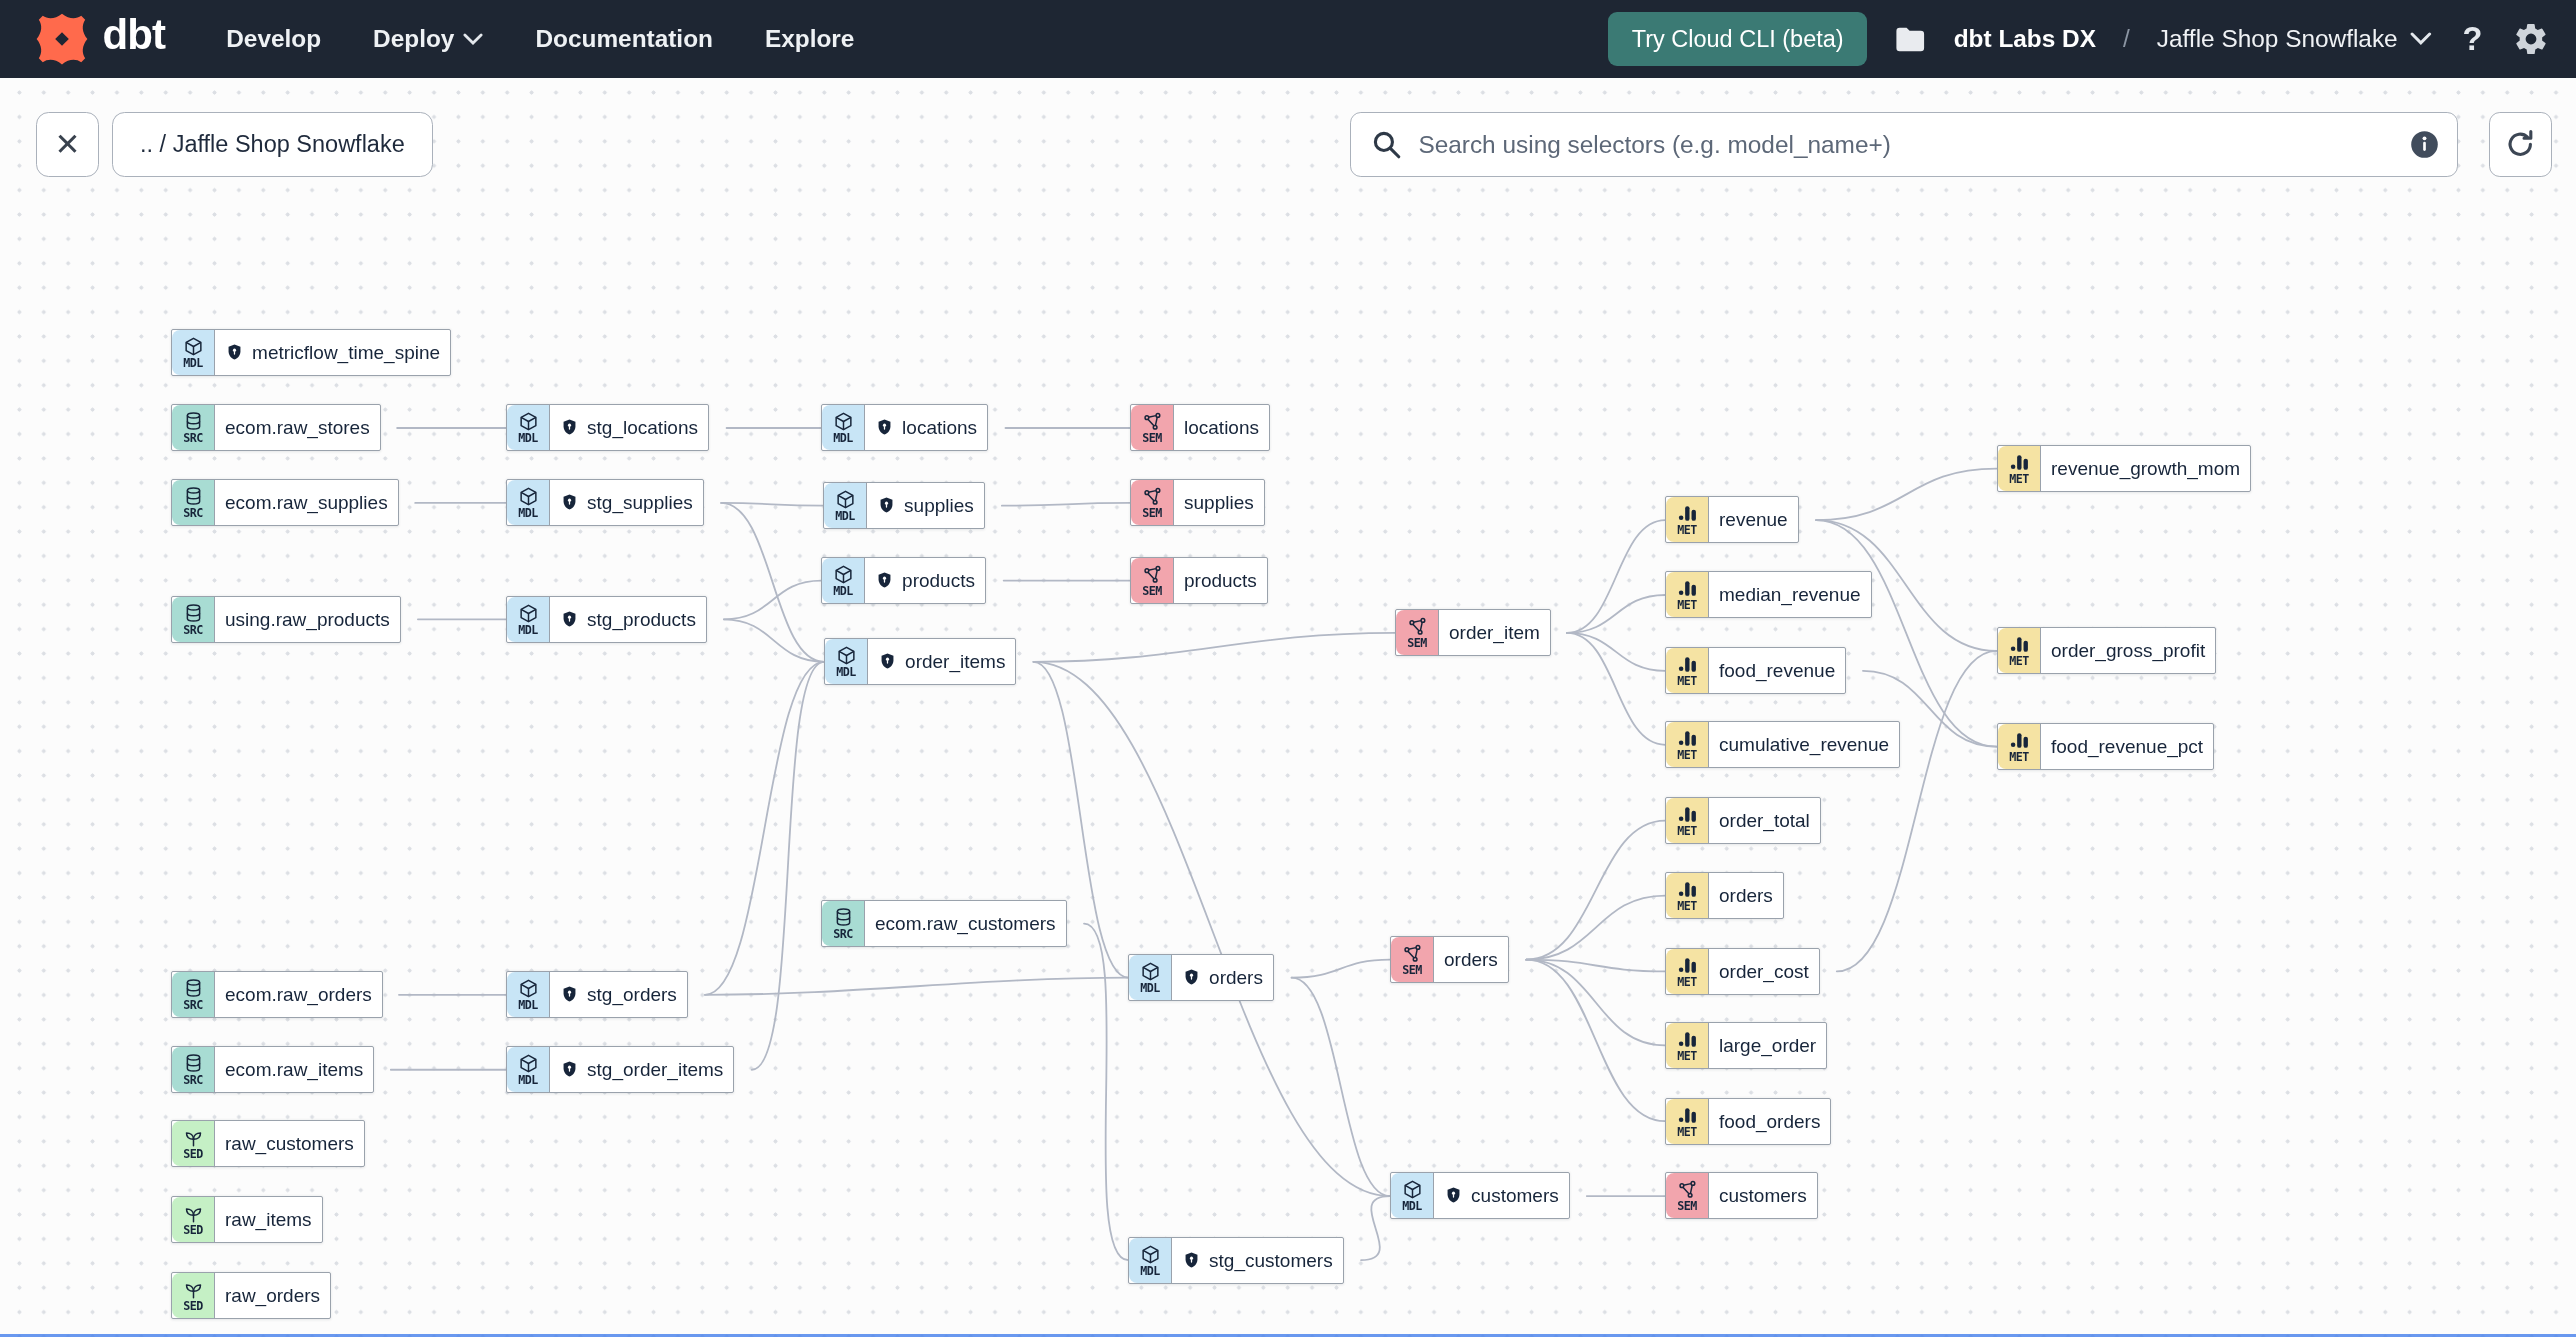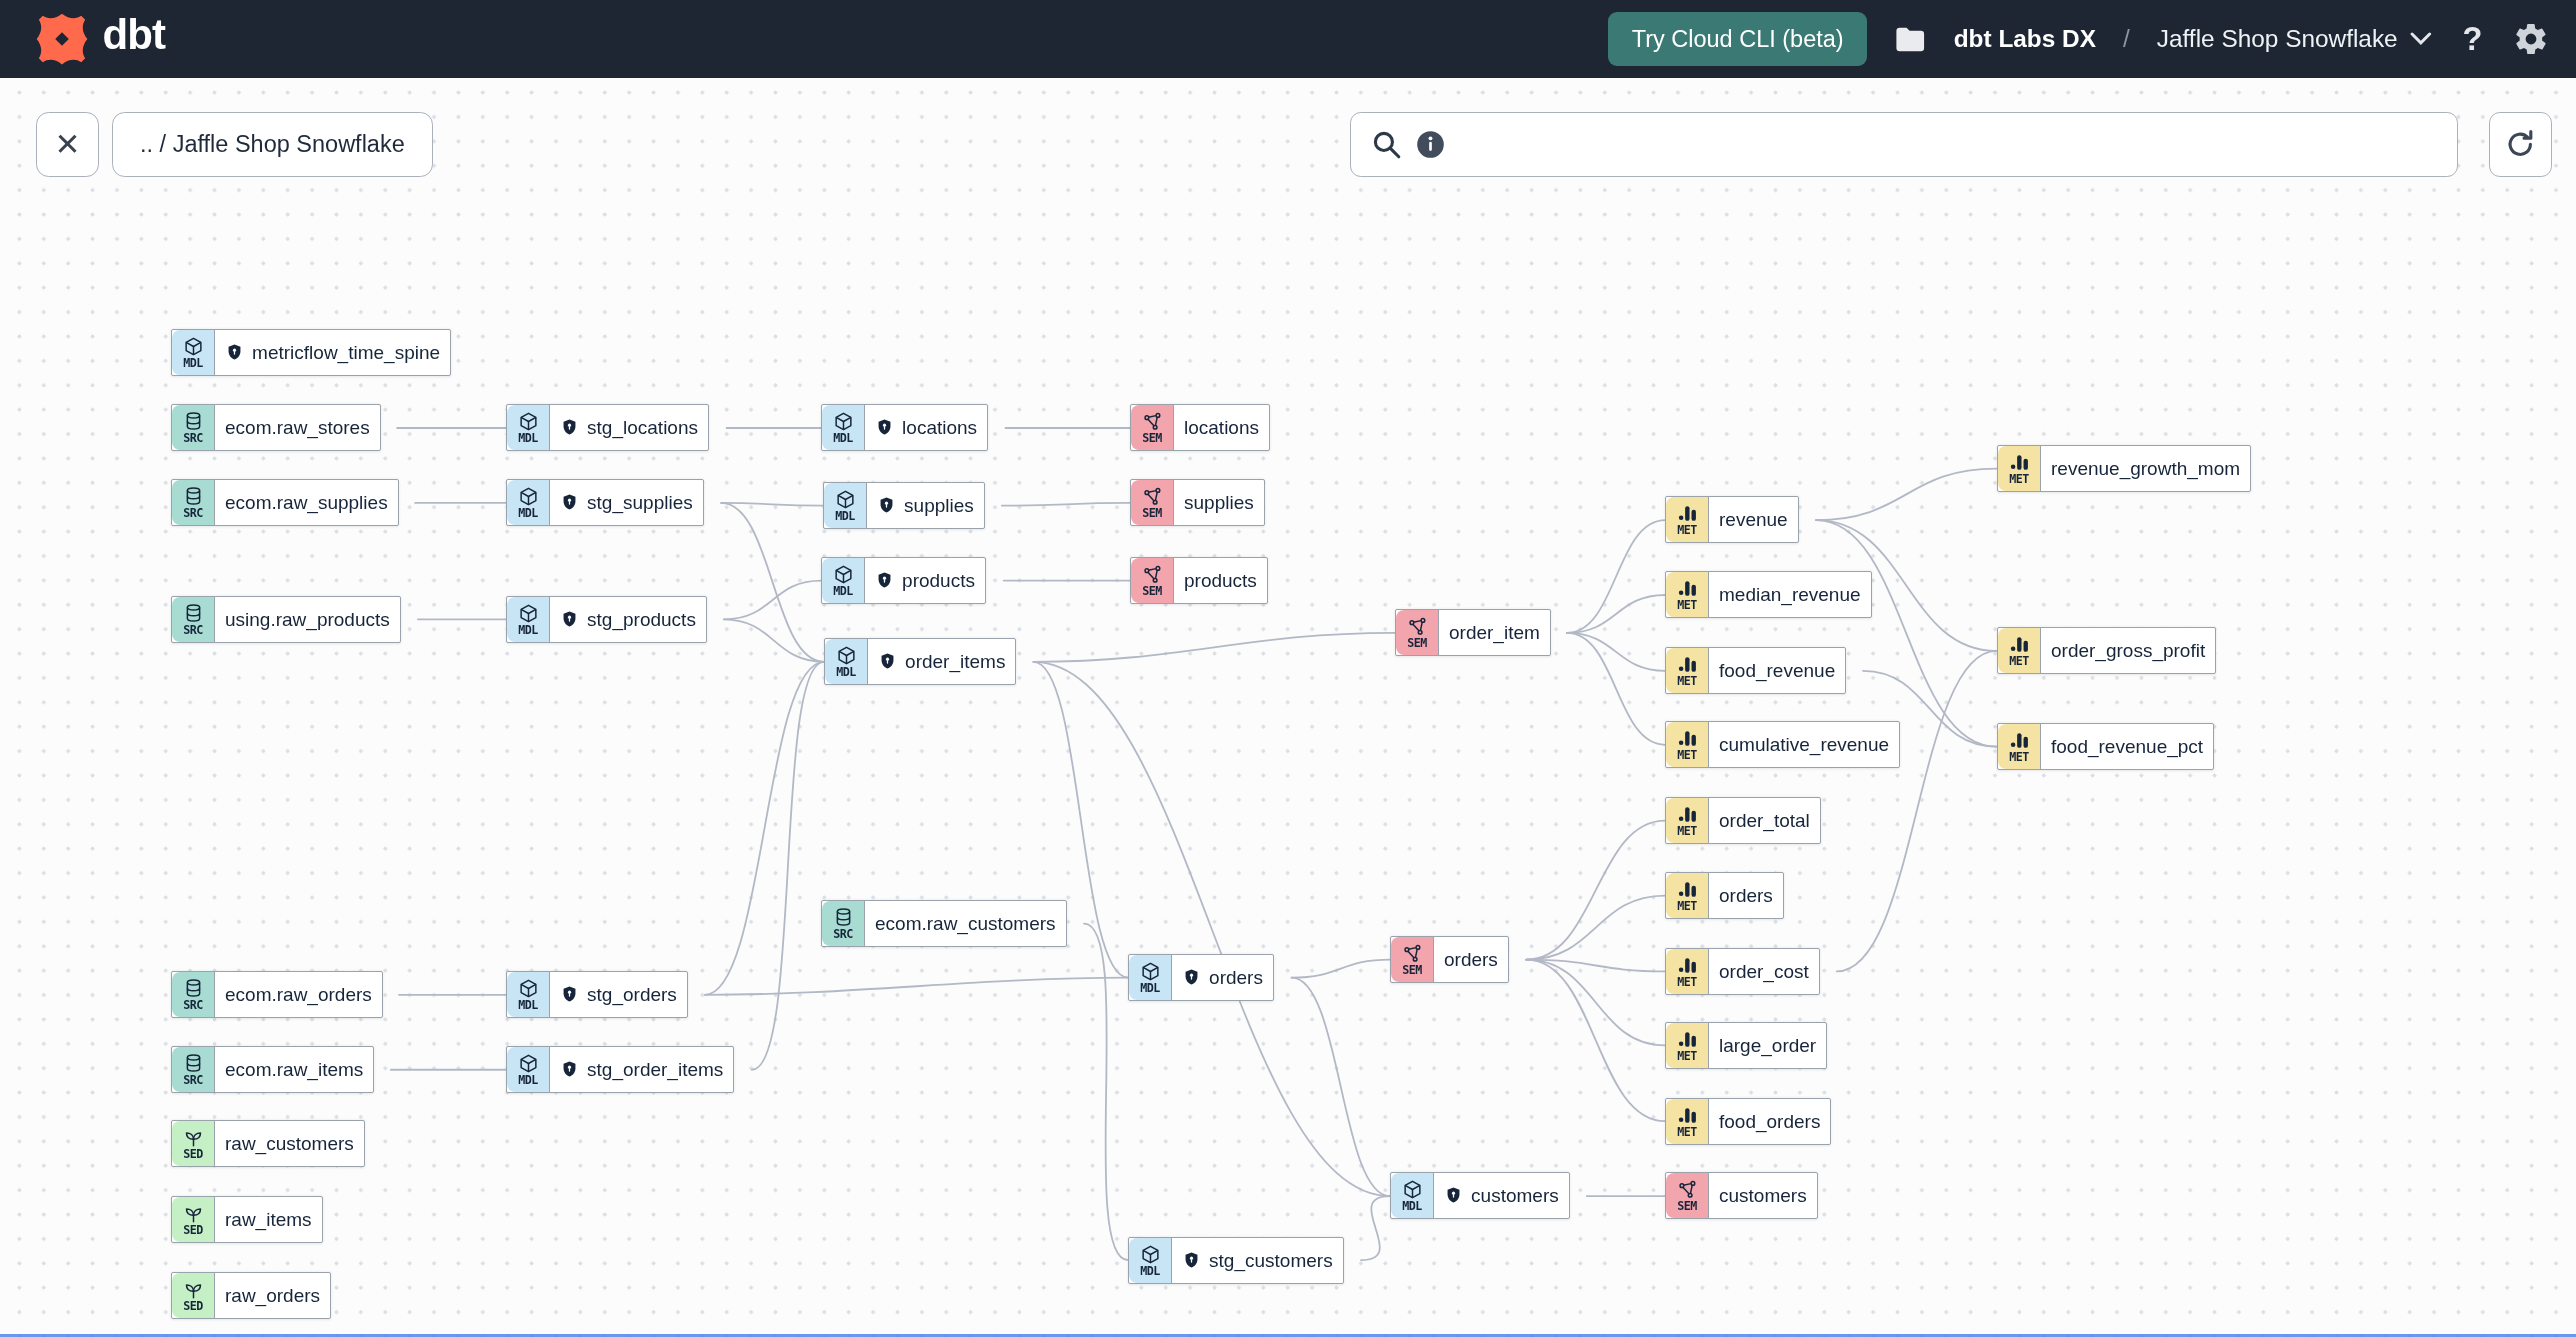--- a/index.html
+++ b/index.html
@@ -733,20 +733,37 @@
   </div>
 
   <header class="navbar">
     <div class="logo">
       <svg viewBox="0 0 64 64">
         <path d="M32 3c8 6.5 16 6.5 22 2.5l4.5 4.5C54.5 16 54.5 24 61 32c-6.5 8-6.5 16-2.5 22L54 58.5C48 54.5 40 54.5 32 61c-8-6.5-16-6.5-22-2.5L5.5 54C9.5 48 9.5 40 3 32c6.5-8 6.5-16 2.5-22L10 5.5C16 9.5 24 9.5 32 3z" fill="#ff6a4c"></path>
         <rect x="26.5" y="26.5" width="11" height="11" transform="rotate(45 32 32)" fill="#1e2633"></rect>
       </svg>
       <span class="logo-text">dbt</span>
     </div>
+    <nav class="nav-items" id="nav-items">
+        <span class="nav-item">
+          <span>Develop</span>
+        </span>
+        <span class="nav-item">
+          <span>Deploy</span>
+          <svg viewBox="0 0 16 10">
+            <path d="M1.5 1.5 8 8l6.5-6.5" stroke="#e3e7ec" stroke-width="2.2" fill="none" stroke-linecap="round"></path>
+          </svg>
+        </span>
+        <span class="nav-item">
+          <span>Documentation</span>
+        </span>
+        <span class="nav-item">
+          <span>Explore</span>
+        </span>
+      </nav>
     <div class="nav-right">
       <button class="cli-btn">Try Cloud CLI (beta)</button>
       <span class="folder-icon">
         <svg viewBox="0 0 24 22">
             <path d="M1.5 4.5A2.5 2.5 0 0 1 4 2h5.2l2.3 2.3H20a2.5 2.5 0 0 1 2.5 2.5v10.7A2.5 2.5 0 0 1 20 20H4a2.5 2.5 0 0 1-2.5-2.5z" fill="#e9ebef"></path>
           </svg>
       </span>
       <span class="account">dbt Labs DX</span>
       <span class="nav-sep">/</span>
       <span class="project">
@@ -765,20 +782,21 @@
   </header>
 
   <div class="toolbar">
     <button class="close-btn">✕</button>
     <button class="crumb">.. / Jaffle Shop Snowflake</button>
     <div class="search">
       <svg class="mag" viewBox="0 0 24 24">
         <circle cx="10" cy="10" r="6.6" stroke="#2e3947" stroke-width="2.4" fill="none"></circle>
         <path d="M15.2 15.2 21.5 21.5" stroke="#2e3947" stroke-width="2.4" stroke-linecap="round"></path>
       </svg>
+      <input type="text" placeholder="Search using selectors (e.g. model_name+)" style="">
       <span class="info-icon">
         <svg viewBox="0 0 24 24">
           <circle cx="12" cy="12" r="11" fill="#414c5c"></circle>
           <circle cx="12" cy="6.9" r="1.6" fill="#fff"></circle>
           <rect x="10.9" y="9.7" width="2.2" height="7.6" rx="1.1" fill="#fff"></rect>
         </svg>
       </span>
     </div>
     <button class="refresh">
       <svg viewBox="0 0 24 24">

